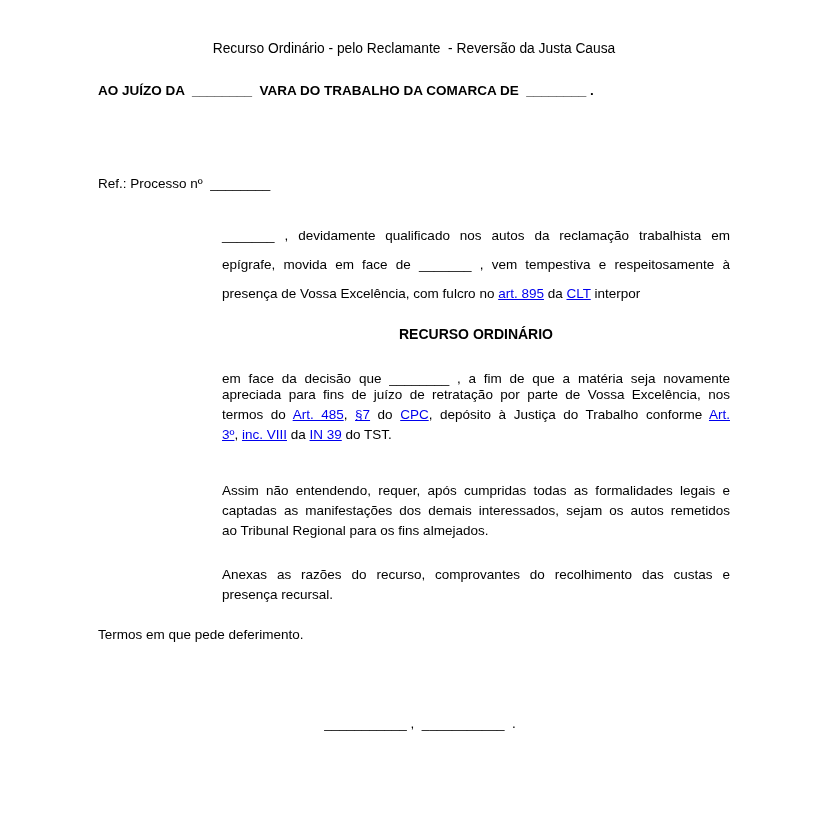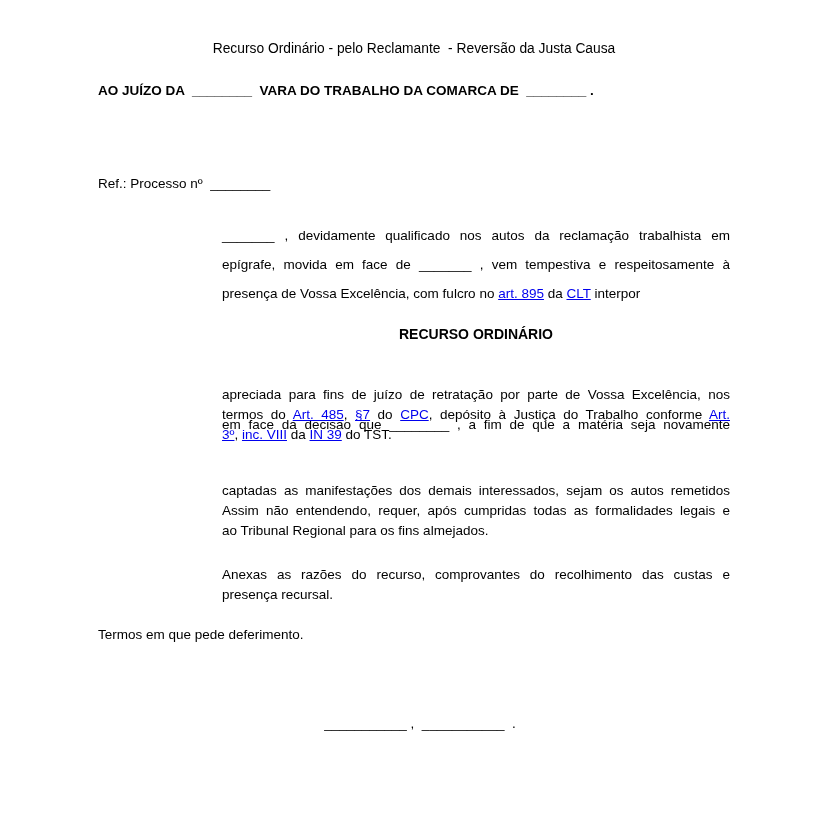--- a/index.html
+++ b/index.html
@@ -23,21 +23,21 @@
   }
   .ref-line {
     position: absolute; top: 176px; left: 98px; white-space: pre;
   }
   .block {
     position: absolute; left: 222px; width: 508px;
   }
   .b-intro   { top: 221px; }
   .b-intro .line   { line-height: 29px; height: 29px; }
   .b-merits-a{ top: 364px; }
-  .b-merits-a .line{ line-height: 29px; height: 29px; margin-top: 46px; }
+  .b-merits-a .line{ line-height: 29px; height: 29px; }
   .b-merits-b{ top: 385px; }
   .b-merits-b .line{ line-height: 20px; height: 20px; }
   .b-request { top: 481px; }
   .b-request .line { line-height: 20px; height: 20px; }
   .b-attach  { top: 565px; }
   .b-attach .line  { line-height: 20px; height: 20px; }
   .doc-heading {
     position: absolute; top: 326px; left: 222px; width: 508px;
     text-align: center; font-weight: 700; font-size: 14px;
   }
@@ -78,22 +78,22 @@
     <div class="line j">em face da decisão que ________ , a fim de que a matéria seja novamente</div>
   </div>
 
   <div class="block b-merits-b">
     <div class="line j">apreciada para fins de juízo de retratação por parte de Vossa Excelência, nos</div>
     <div class="line j"><span>termos do </span><span class="link" style="color: rgb(0, 0, 238);">Art. 485</span><span>, </span><span class="link" style="color: rgb(0, 0, 238);">§7</span><span> do </span><span class="link" style="color: rgb(0, 0, 238);">CPC</span><span>, depósito à Justiça do Trabalho conforme </span><span class="link" style="color: rgb(0, 0, 238);">Art.</span></div>
     <div class="line"><span class="link" style="color: rgb(0, 0, 238);">3º</span><span>, </span><span class="link" style="color: rgb(0, 0, 238);">inc. VIII</span><span> da </span><span class="link" style="color: rgb(0, 0, 238);">IN 39</span><span> do TST.</span></div>
   </div>
 
   <div class="block b-request">
+    <div class="line j">Assim não entendendo, requer, após cumpridas todas as formalidades legais e</div>
     <div class="line j">captadas as manifestações dos demais interessados, sejam os autos remetidos</div>
-    <div class="line j">Assim não entendendo, requer, após cumpridas todas as formalidades legais e</div>
     <div class="line">ao Tribunal Regional para os fins almejados.</div>
   </div>
 
   <div class="block b-attach">
     <div class="line j">Anexas as razões do recurso, comprovantes do recolhimento das custas e</div>
     <div class="line">presença recursal.</div>
   </div>
 
   <div class="closing">Termos em que pede deferimento.</div>
 

